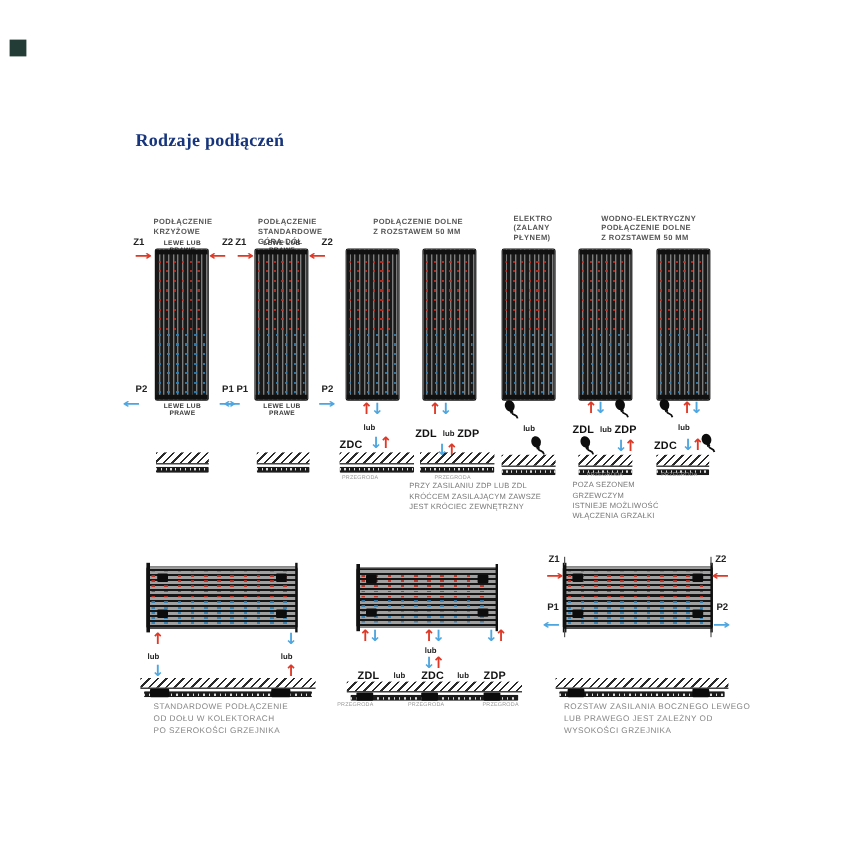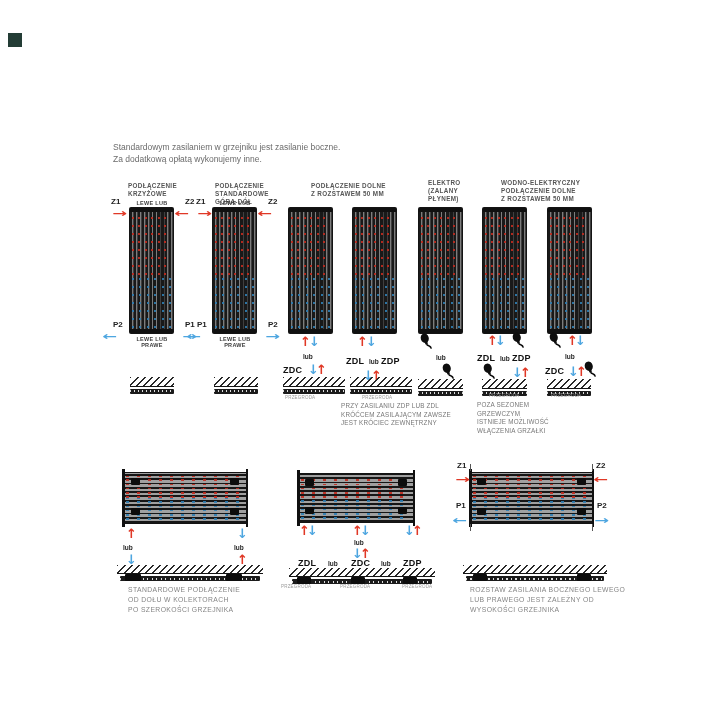--- a/index.html
+++ b/index.html
@@ -82,22 +82,21 @@
   .brand{position:absolute;left:8px;top:33px;width:14px;height:14px;background:#233c35;}
   .tick{position:absolute;width:1px;height:7px;background:#555;}
 </style>
 </head>
 <body>
 
 <div id="stage">
 
   <div class="brand"></div>
 
-  <div class="subtitle" style="left:113px;top:141px;">Standardowym zasilaniem w grzejniku jest zasilanie boczne.
-Za dodatkową opłatą wykonujemy inne.</div>
+  <div class="title" style="left:113px;top:110px;">Rodzaje podłączeń</div>
 
   <div class="colhead" style="left:128px;top:182px;">PODŁĄCZENIE
 KRZYŻOWE</div>
   <div class="colhead" style="left:215px;top:182px;">PODŁĄCZENIE
 STANDARDOWE
 GÓRA-DÓŁ</div>
   <div class="colhead" style="left:311px;top:182px;">PODŁĄCZENIE DOLNE
 Z ROZSTAWEM 50 MM</div>
   <div class="colhead" style="left:428px;top:179px;">ELEKTRO
 (ZALANY

